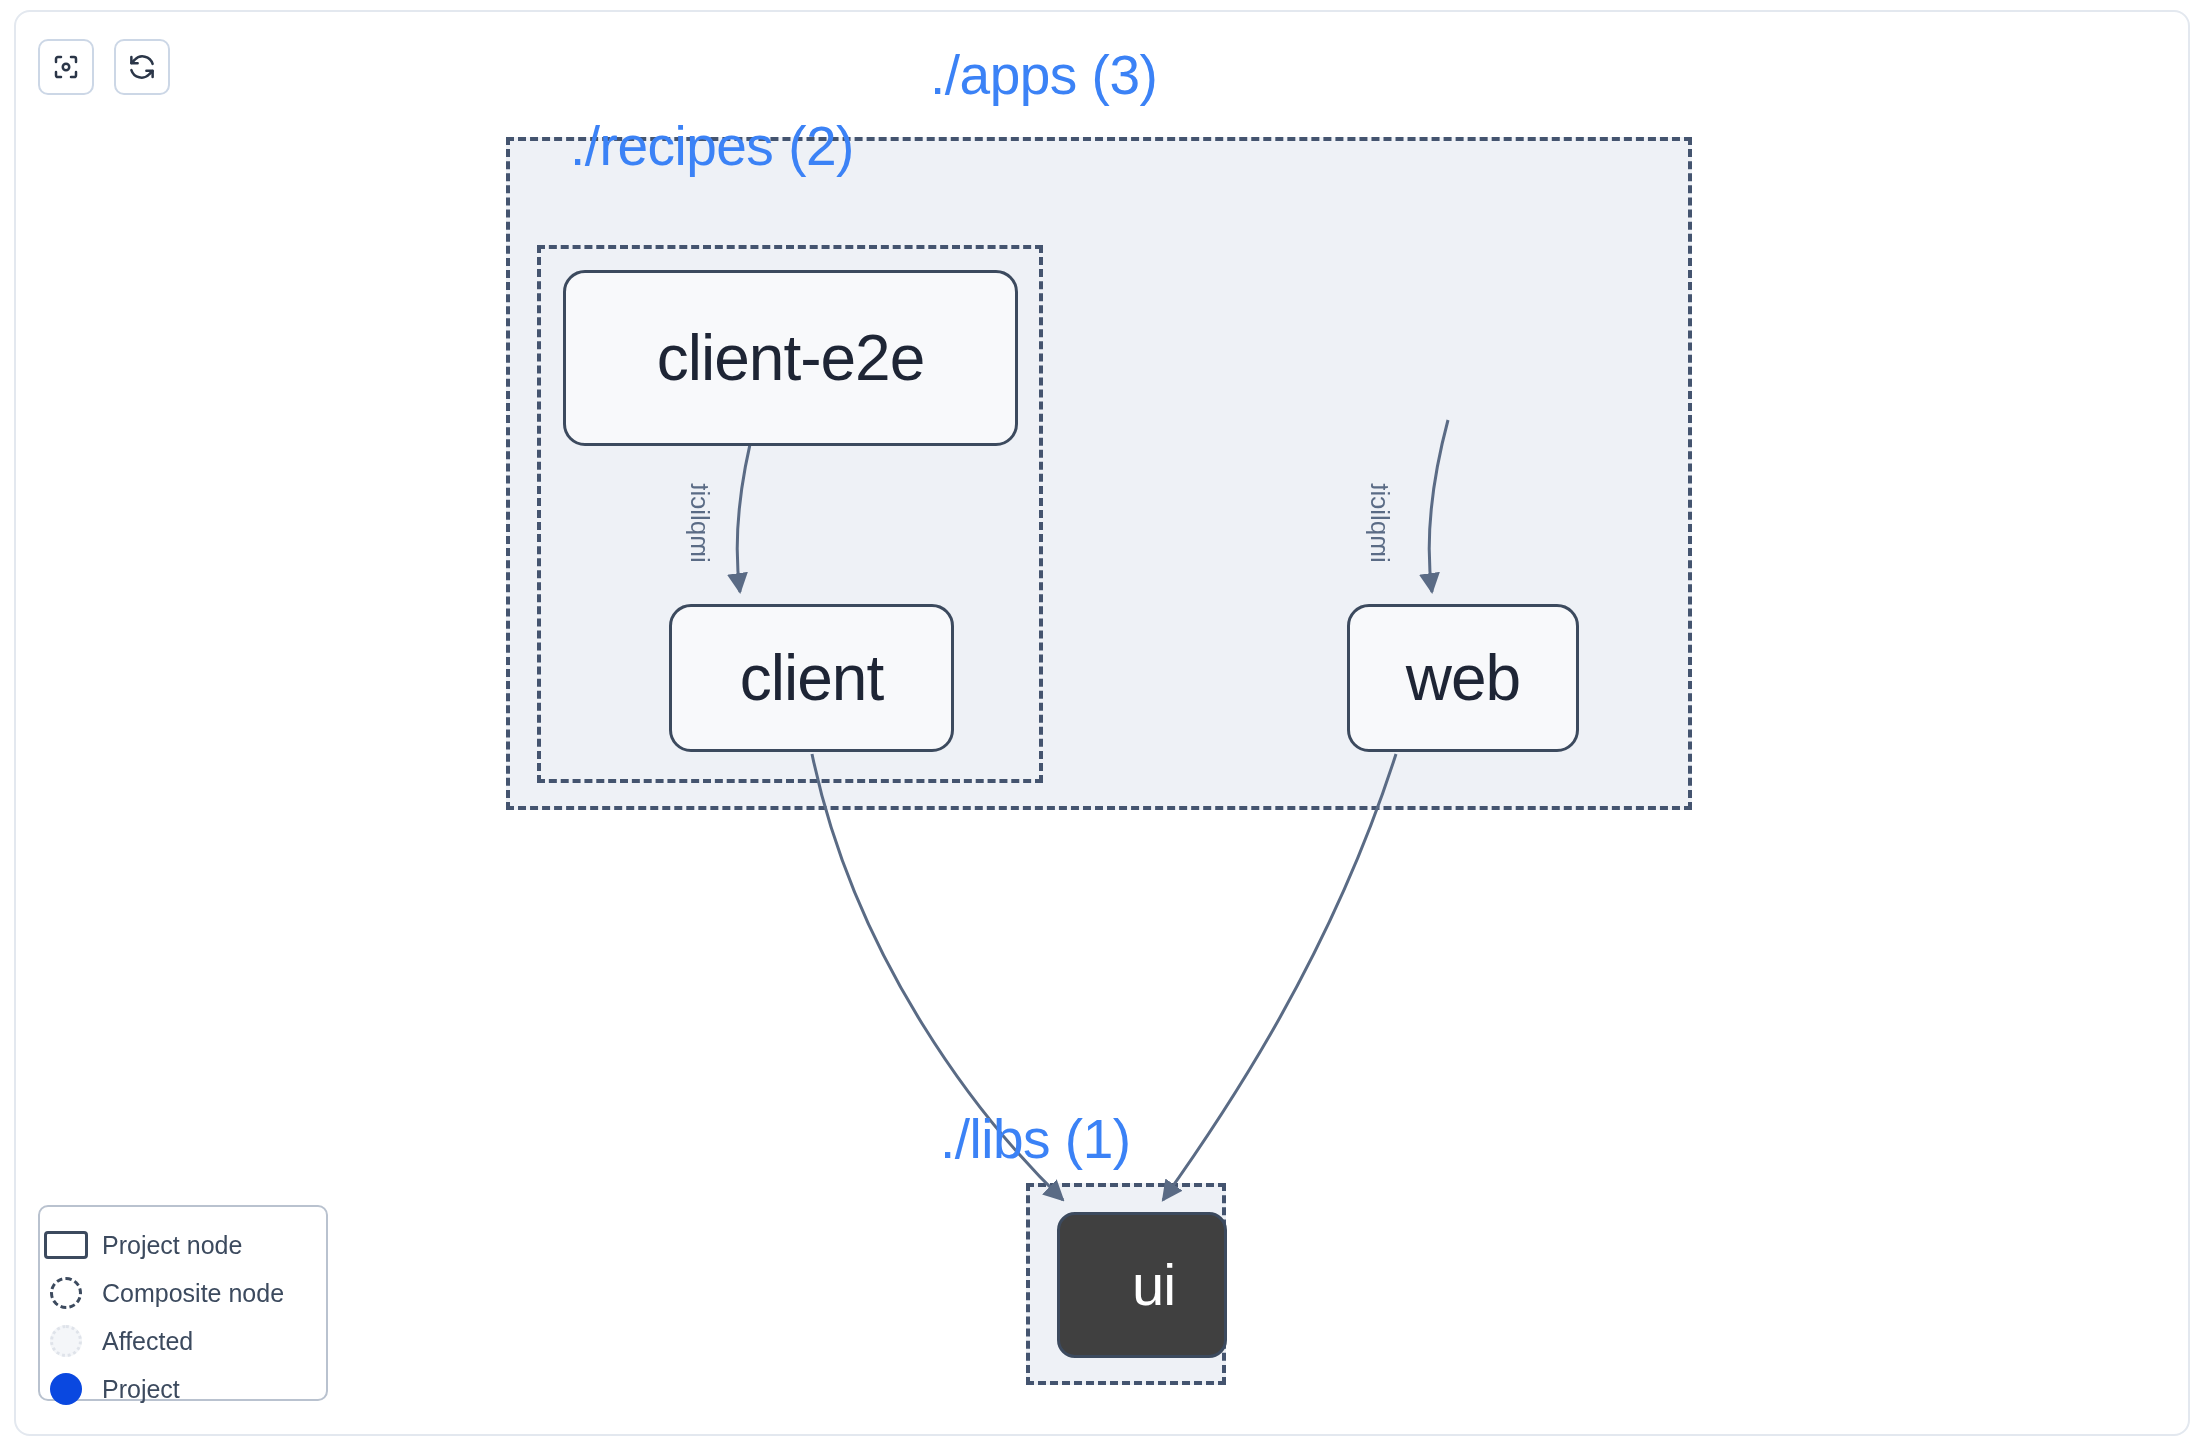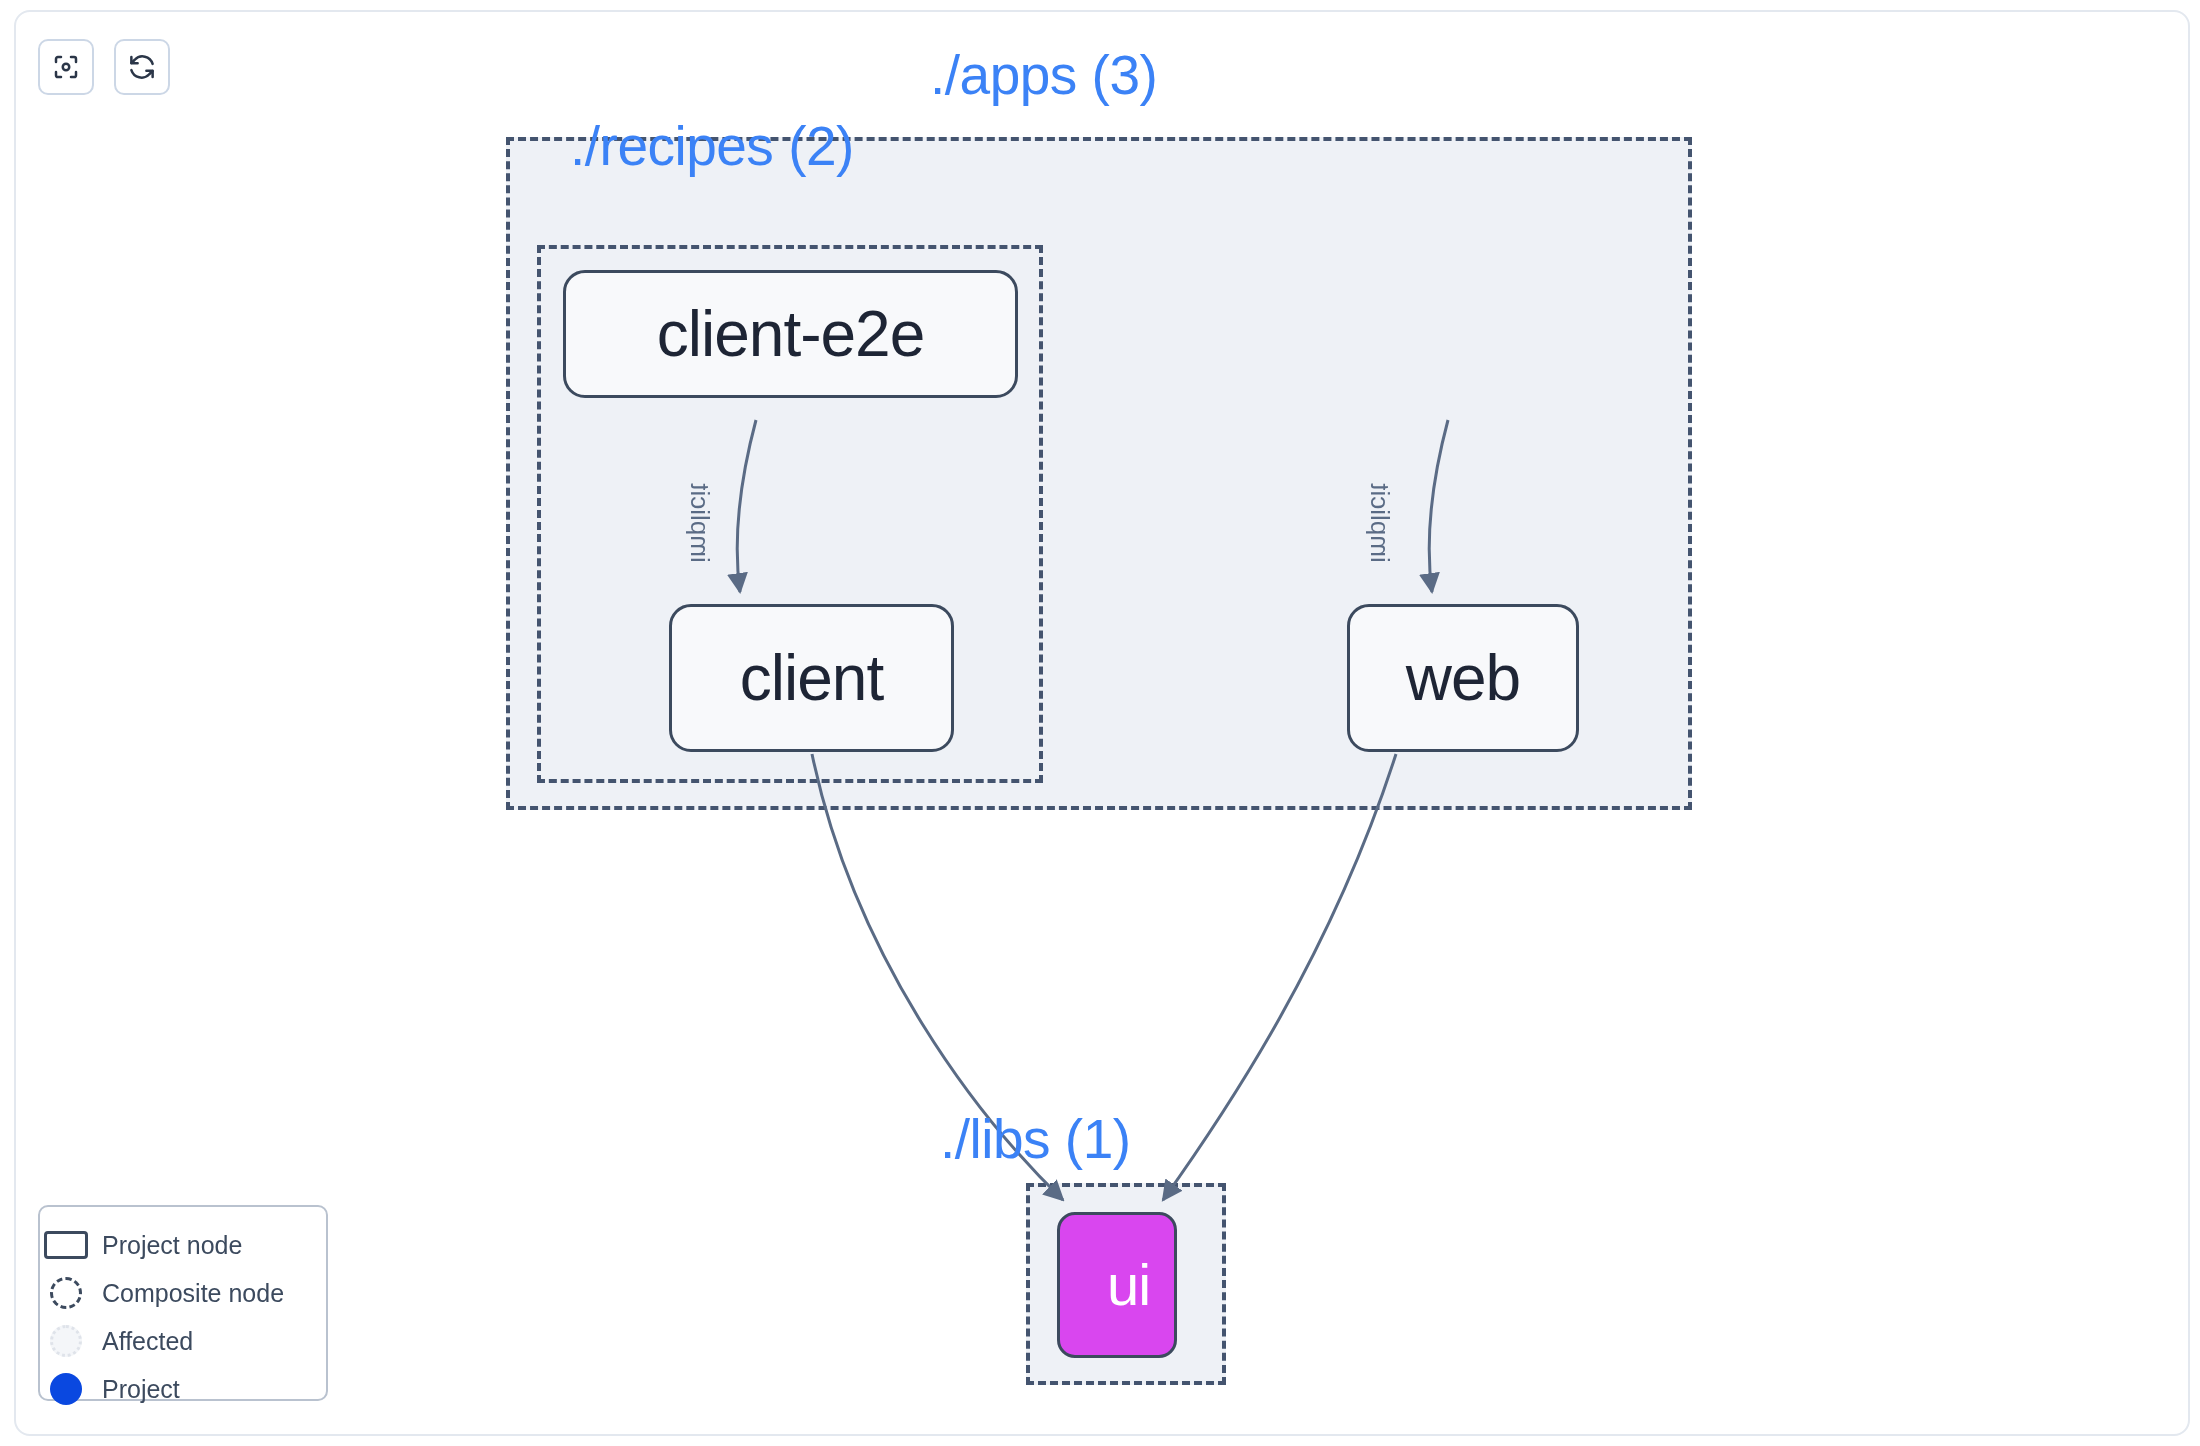--- a/index.html
+++ b/index.html
@@ -96,28 +96,28 @@
     justify-content: center;
     color: #1e2535;
     font-size: 64px;
     line-height: 1;
     letter-spacing: -1px;
     cursor: pointer;
     z-index: 20;
     white-space: nowrap;
   }
 
-  #node-client-e2e { left: 563px;  top: 270px;  width: 455px; height: 128px; }
+  #node-client-e2e { left: 563px;  top: 270px;  width: 455px; height: 176px; }
   #node-client     { left: 669px;  top: 604px;  width: 285px; height: 148px; }
   #node-web-e2e    { left: 1259px; top: 270px;  width: 405px; height: 148px; }
   #node-web        { left: 1347px; top: 604px;  width: 232px; height: 148px; }
 
   #node-ui {
-    left: 1057px; top: 1212px; width: 120px; height: 146px;
-    background: #d946ef;
+    left: 1057px; top: 1212px; width: 170px; height: 146px;
+    background: #404040;
     border: 3px solid #3c4a5e;
     border-radius: 18px;
     color: #ffffff;
     font-size: 58px;
     padding-left: 23px;
   }
 
   
   .legend {
     position: absolute;

